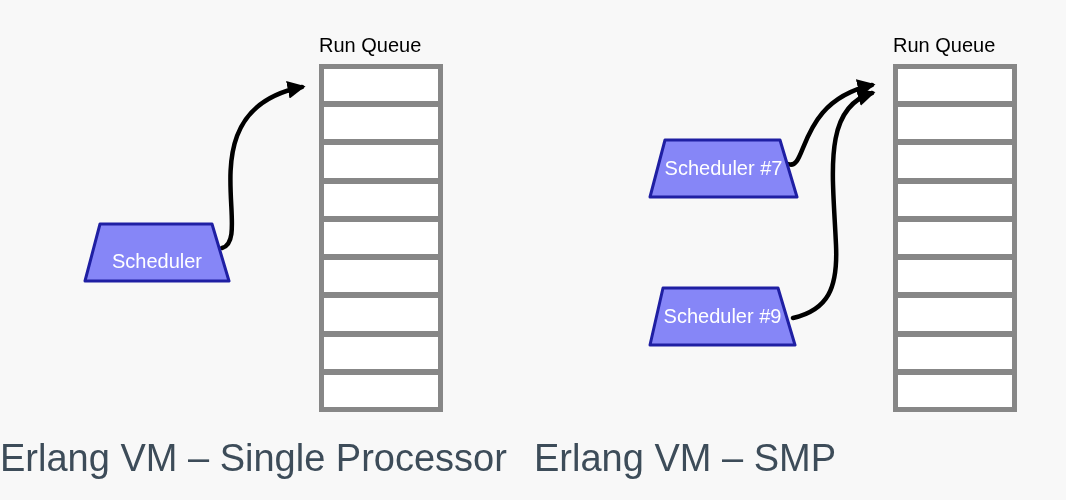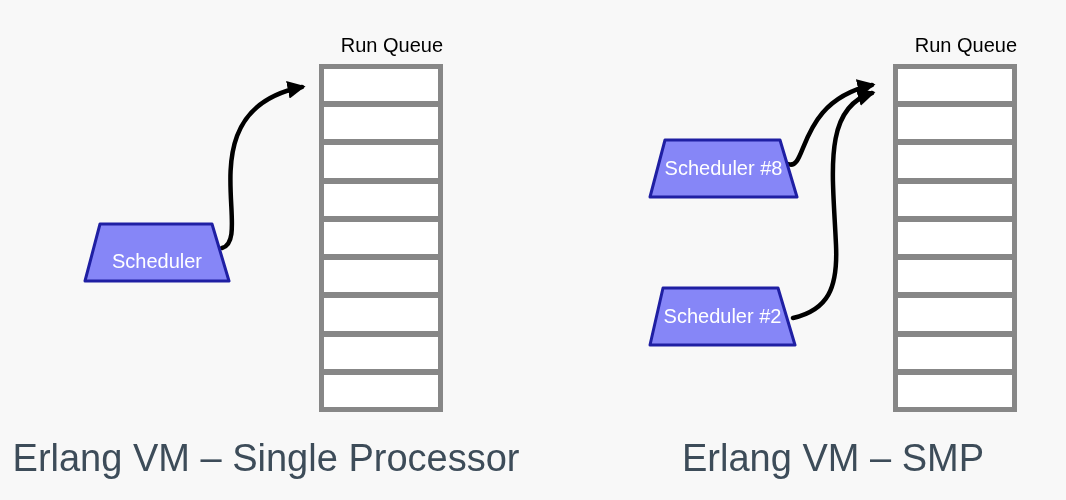--- a/index.html
+++ b/index.html
@@ -48,21 +48,21 @@
     flex: 1;
     background: var(--queue-cell-fill, #fff);
   }
   #queue-left  { left: 319px; top: 64px; }
   #queue-right { left: 893px; top: 64px; }
 
   .q-label {
     position: absolute;
     top: 33px;
     width: 124px;
-    text-align: right;
+    text-align: left;
     font-size: 20px;
     line-height: 24px;
     color: var(--queue-label-text, #000);
     white-space: nowrap;
   }
   #q-label-left  { left: 319px; }
   #q-label-right { left: 893px; }
 
   .sched-label {
     position: absolute;
@@ -74,21 +74,20 @@
     white-space: nowrap;
     pointer-events: none;
   }
   #sched-label-single { left: 85px;  top: 224px; width: 144px; height: 74px; }
   #sched-label-1      { left: 650px; top: 140px; width: 147px; height: 57px; }
   #sched-label-2      { left: 650px; top: 288px; width: 145px; height: 57px; }
 
   .caption {
     position: absolute;
     top: 437px;
-    text-align: center;
     font-size: 38px;
     font-weight: 400;
     color: var(--caption-text, #3d4c59);
     white-space: nowrap;
   }
   #caption-left  { left: 0px;   width: 532px; }
   #caption-right { left: 534px; width: 598px; }
 </style>
 </head>
 <body>
@@ -136,19 +135,19 @@
       <div class="cell"></div>
       <div class="cell"></div>
       <div class="cell"></div>
       <div class="cell"></div>
       <div class="cell"></div>
       <div class="cell"></div>
       <div class="cell"></div>
       <div class="cell"></div>
     </div>
 
-  <div class="sched-label" id="sched-label-1">Scheduler #8</div>
+  <div class="sched-label" id="sched-label-1">Scheduler #7</div>
 
-  <div class="sched-label" id="sched-label-2">Scheduler #2</div>
+  <div class="sched-label" id="sched-label-2">Scheduler #9</div>
 
   <div class="caption" id="caption-right">Erlang VM – SMP</div>
 
 </div>
 
 </body></html>

